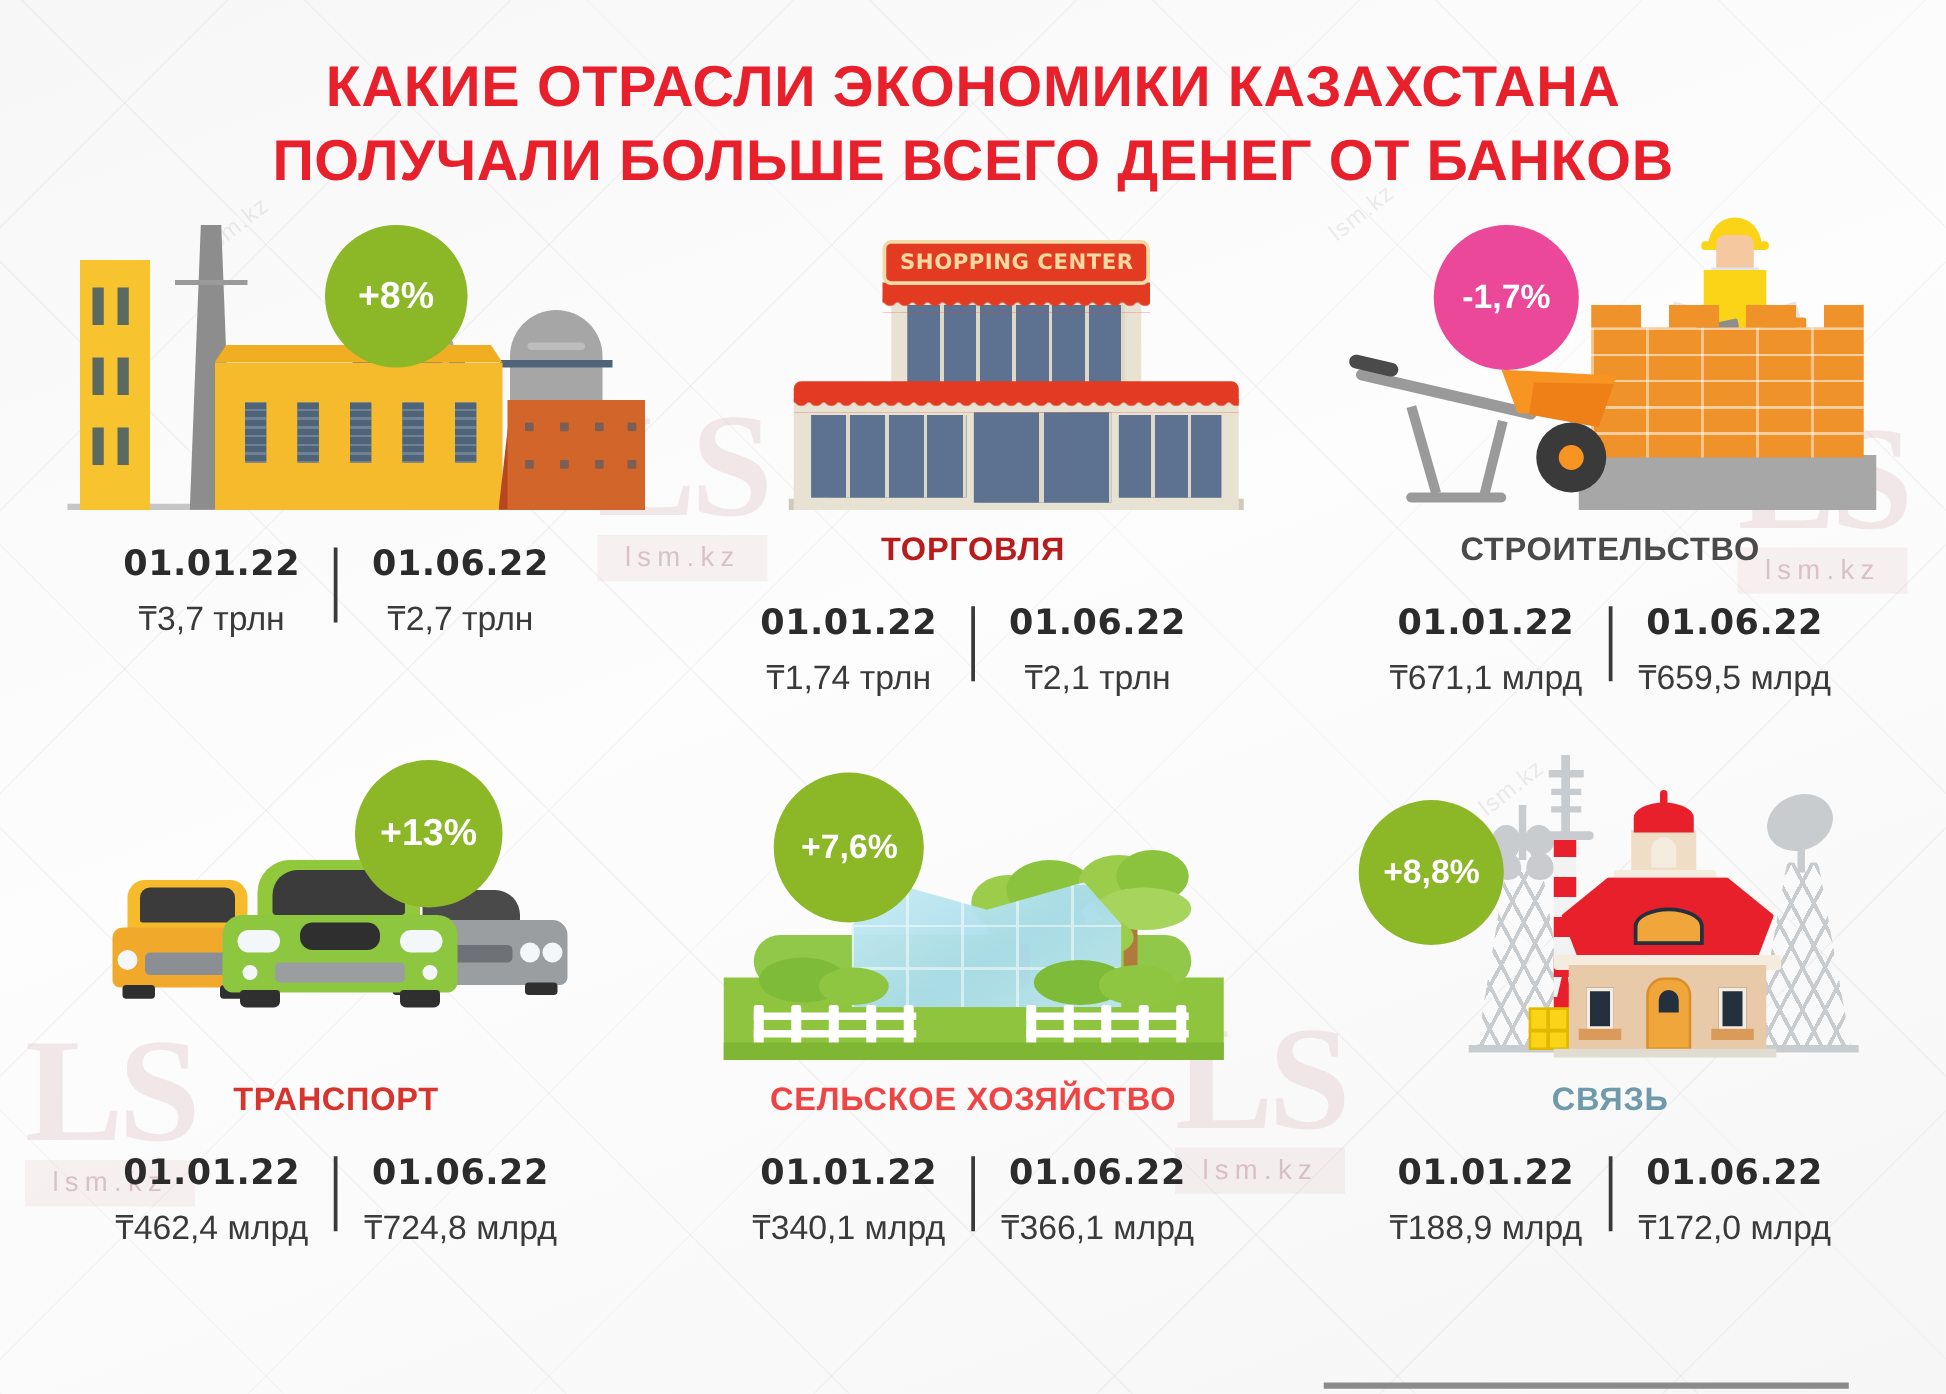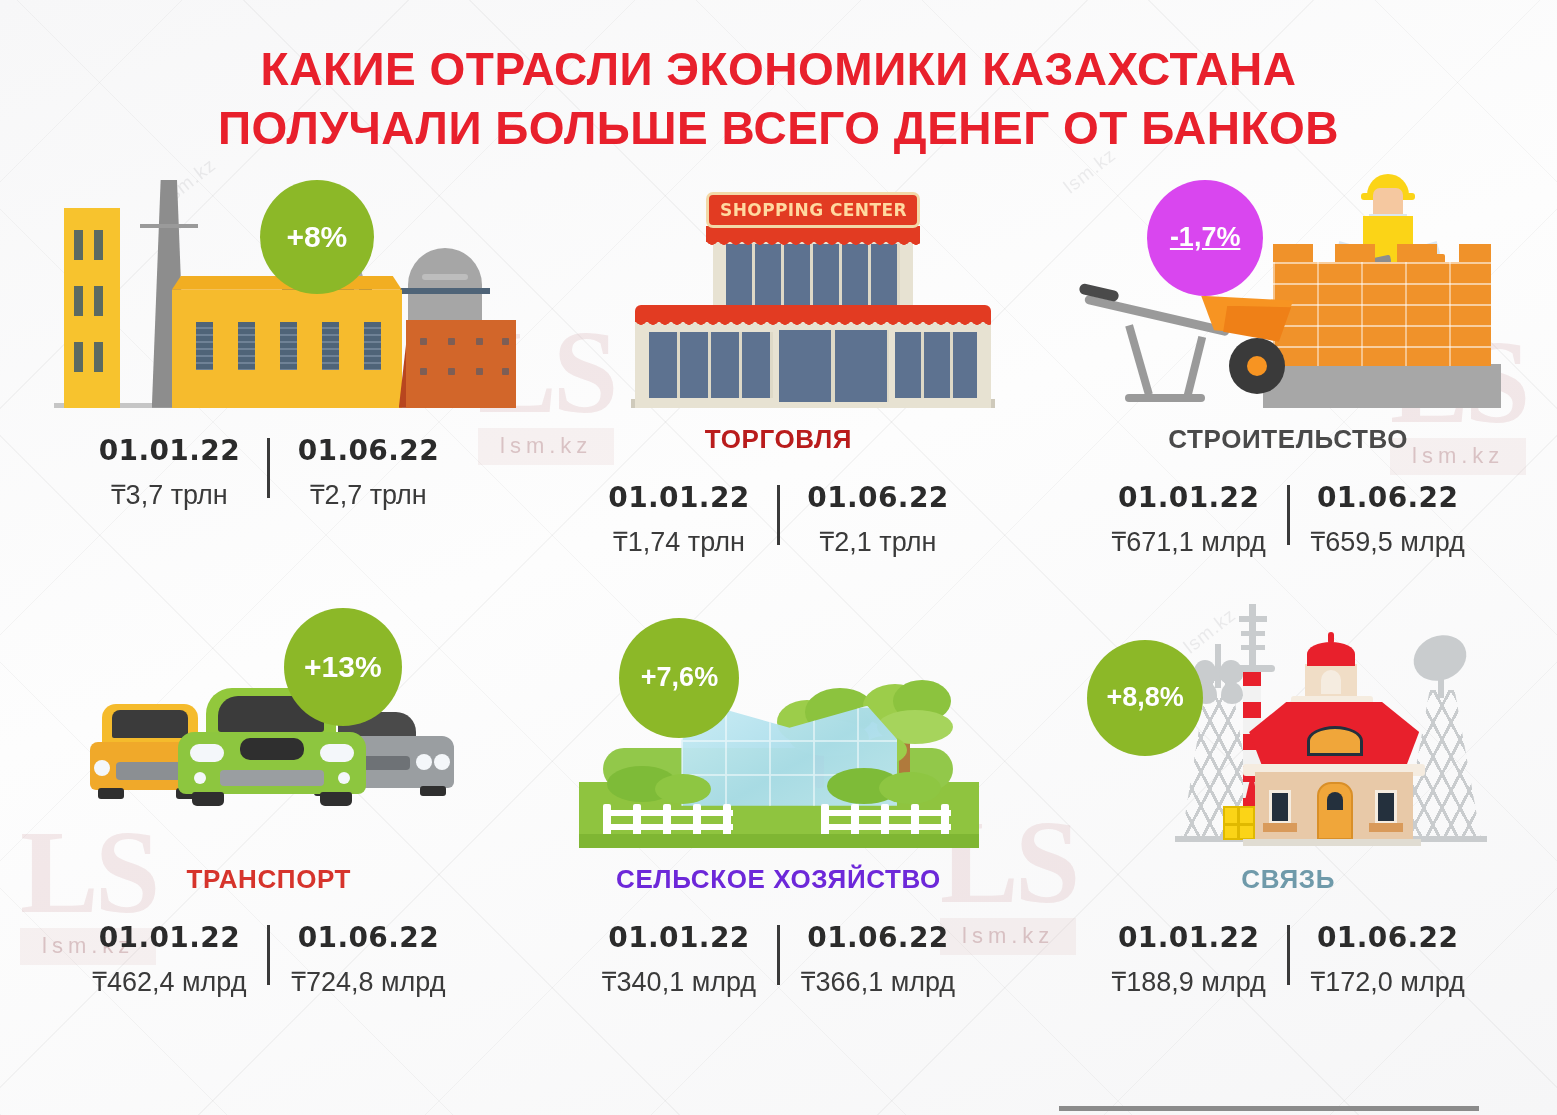--- a/index.html
+++ b/index.html
@@ -453,21 +453,21 @@
       <div class="ill c-wall"></div>
       <div class="ill c-wall-top"></div>
       <div class="ill c-handle"></div>
       <div class="ill c-handle-grip"></div>
       <div class="ill c-leg1"></div>
       <div class="ill c-leg2"></div>
       <div class="ill c-footbar"></div>
       <div class="ill c-barrow-tray"></div>
       <div class="ill c-barrow-tray2"></div>
       <div class="ill c-wheel"></div>
-      <div class="badge" style="left:74px; top:22px; width:116px; height:116px; font-size:27px; background:#d946ef;text-decoration:underline;">
+      <div class="badge" style="left:74px; top:22px; width:116px; height:116px; font-size:27px; background:#ec4899;">
         <span>-1,7%</span>
       </div>
     </div>
       </div>
     <div class="sector" style="color:#4a4a4a;">СТРОИТЕЛЬСТВО</div>
     <div class="stats">
       <div class="stat">
         <div class="date">01.01.22</div>
         <div class="value">₸671,1 млрд</div>
       </div>
@@ -577,21 +577,21 @@
         <span class="post" style="left:60px;"></span>
             <span class="post" style="left:90px;"></span>
         <span class="post" style="left:120px;"></span>
       </div>
       <div class="ill a-ground-dark"></div>
       <div class="badge" style="left:56px; top:20px; width:120px; height:120px; font-size:27px; background:#8cb828;">
         <span>+7,6%</span>
       </div>
     </div>
       </div>
-    <div class="sector" style="color:#6d28d9;">СЕЛЬСКОЕ ХОЗЯЙСТВО</div>
+    <div class="sector" style="color:#ef4444;">СЕЛЬСКОЕ ХОЗЯЙСТВО</div>
     <div class="stats">
       <div class="stat">
         <div class="date">01.01.22</div>
         <div class="value">₸340,1 млрд</div>
       </div>
       <div class="divider"></div>
       <div class="stat">
         <div class="date">01.06.22</div>
         <div class="value">₸366,1 млрд</div>
       </div>

